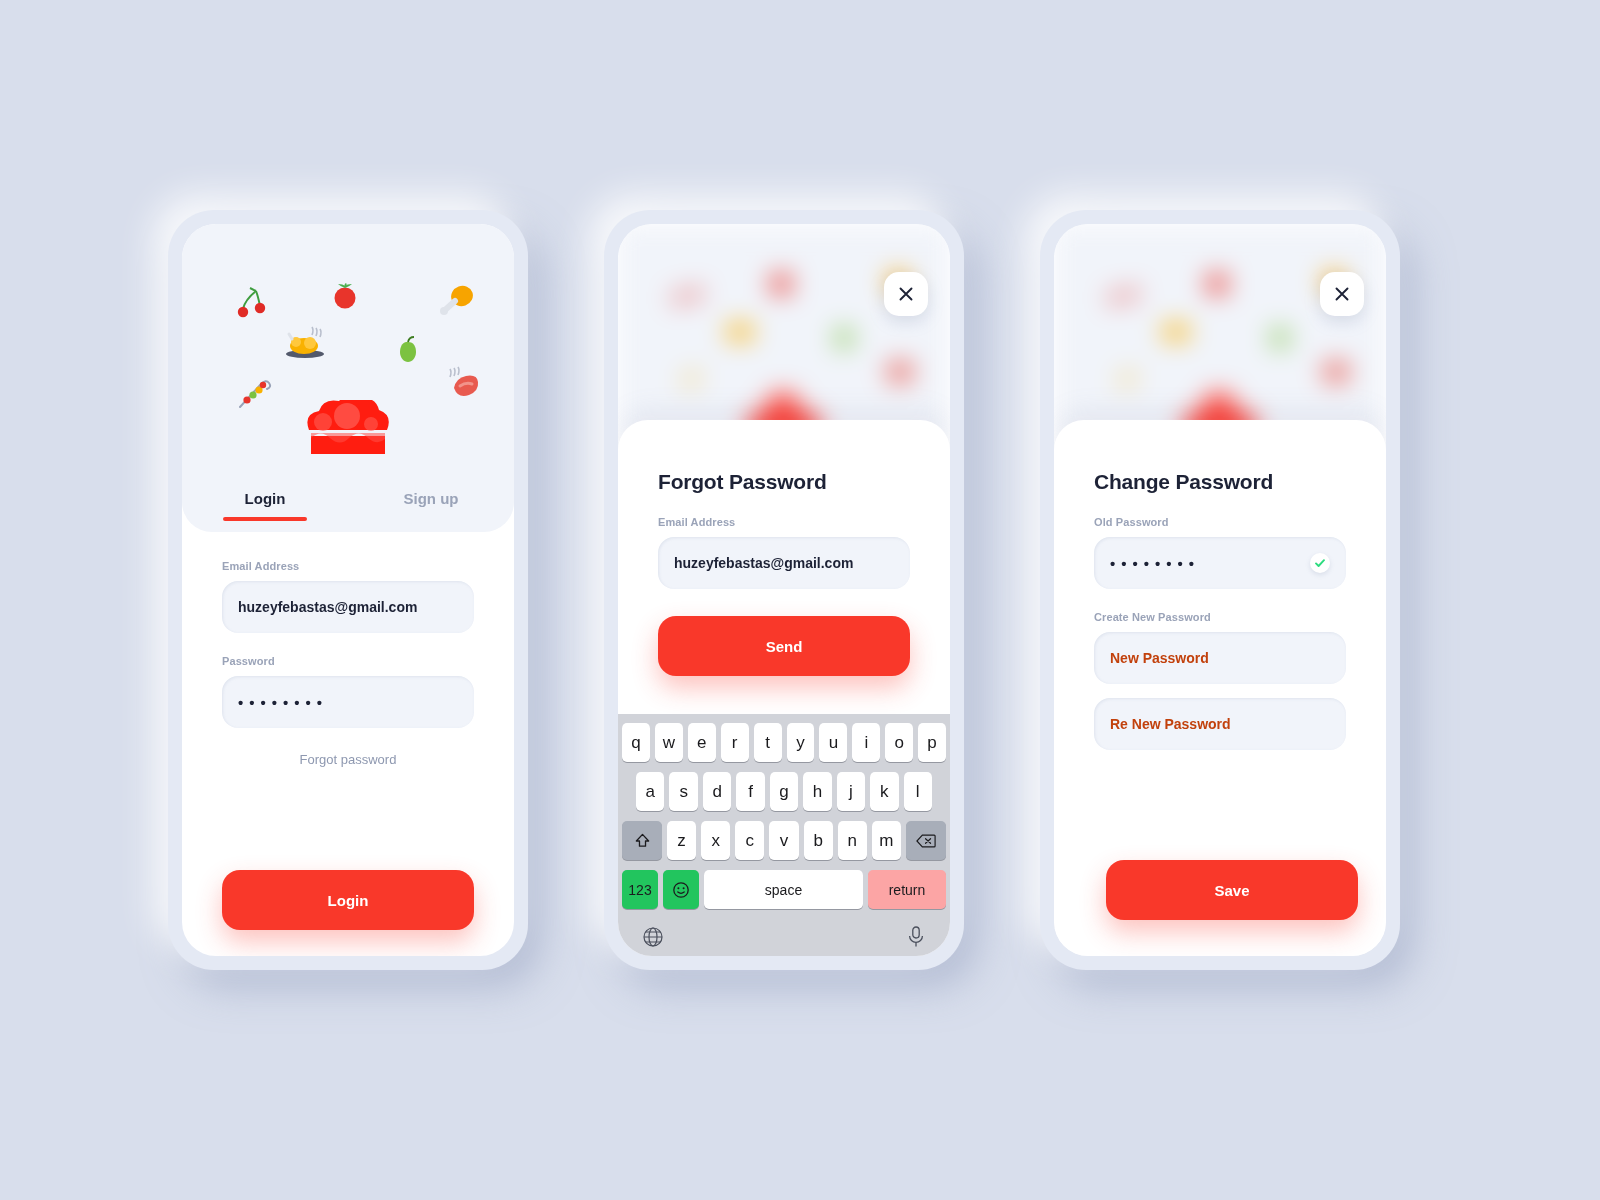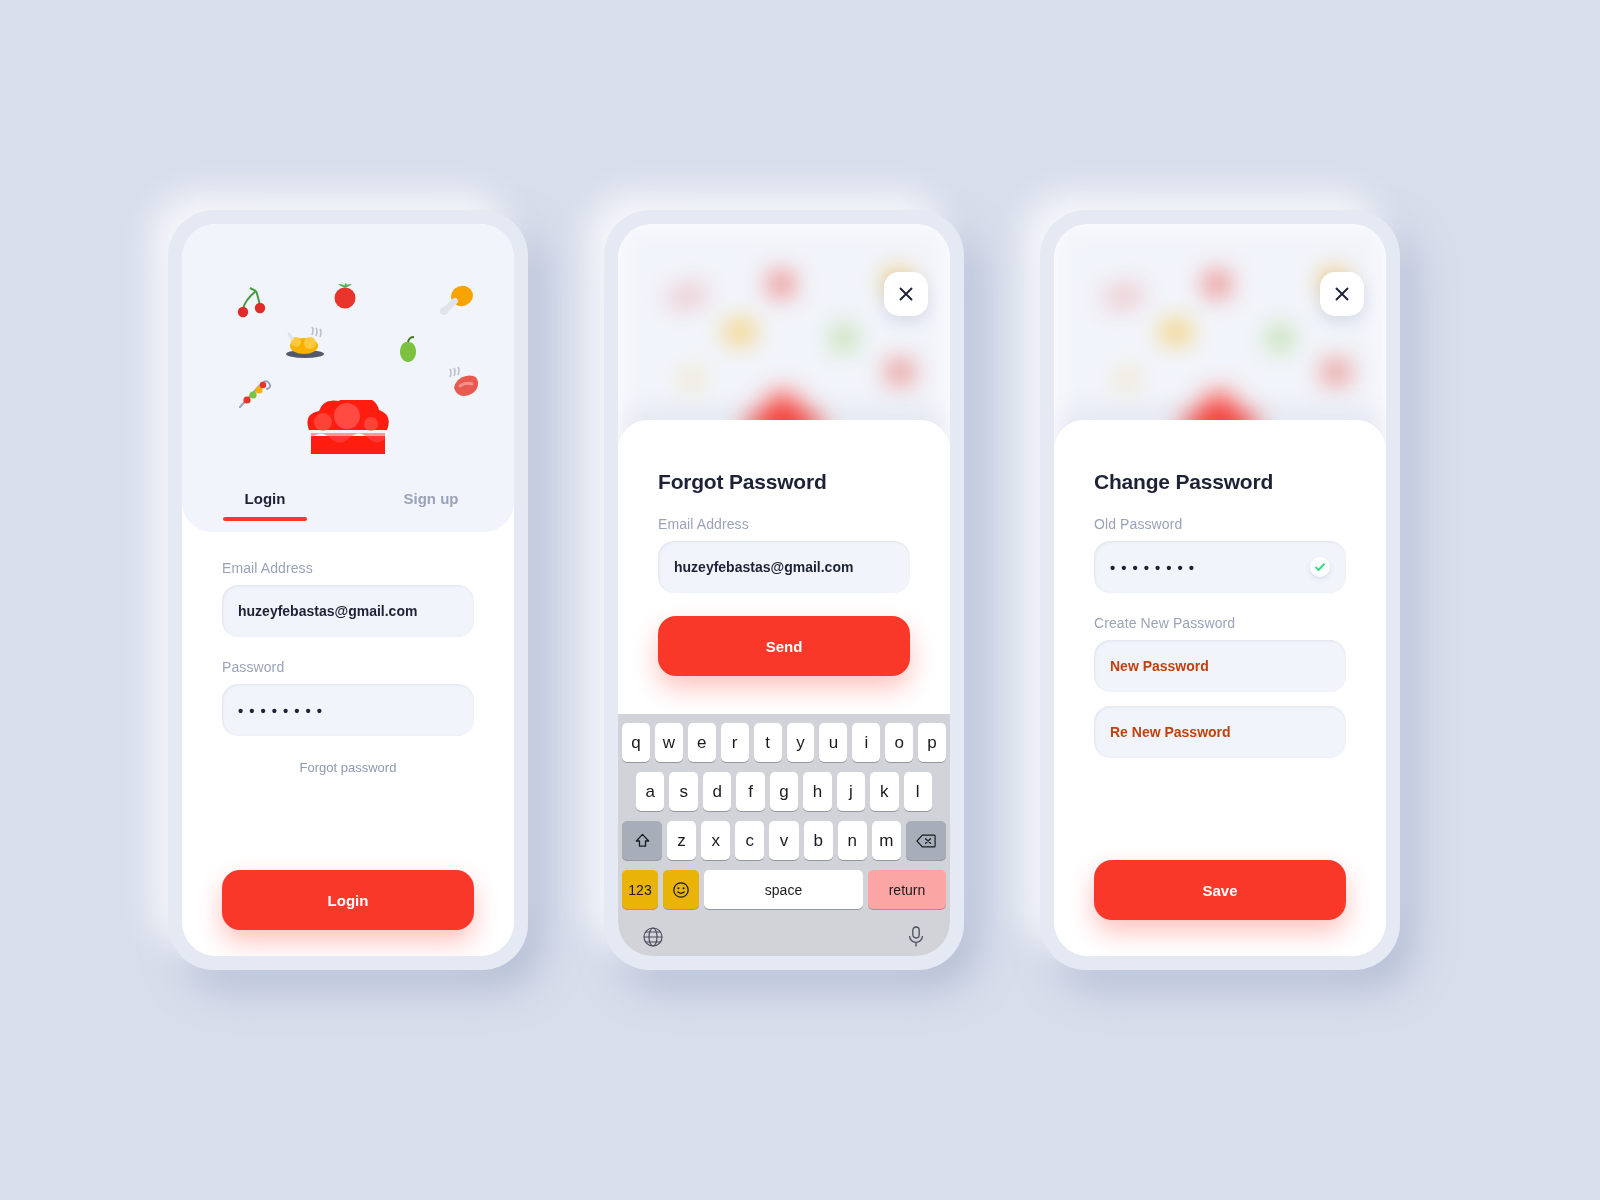--- a/index.html
+++ b/index.html
@@ -106,24 +106,25 @@
   }
 
   
   .form {
     position: absolute;
     left: 40px;
     top: 336px;
     width: 252px;
   }
   .field-label {
-    font-size: 14px;
+    font-size: 11px;
     color: #9aa3b8;
     letter-spacing: .1px;
     margin-bottom: 9px;
+    font-weight: bold;
   }
   .input-box {
     height: 52px;
     border-radius: 16px;
     background: #f1f4fa;
     display: flex;
     align-items: center;
     padding: 0 16px;
     font-size: 14px;
     color: #1d2236;
@@ -201,21 +202,21 @@
     color: #1d2236;
     letter-spacing: -.2px;
   }
   .sheet-body {
     position: absolute;
     left: 40px;
     top: 96px;
     width: 252px;
   }
   #send-button { left: 40px; top: 196px; width: 252px; }
-  #save-button { left: 40px; top: 440px; width: 252px; }
+  #save-button { left: 52px; top: 440px; width: 252px; }
 
   .check-badge {
     margin-left: auto;
     width: 20px;
     height: 20px;
     border-radius: 50%;
     background: #fff;
     display: flex;
     align-items: center;
     justify-content: center;
@@ -248,21 +249,21 @@
     display: flex;
     align-items: center;
     justify-content: center;
     font-size: 17px;
     color: #1b1b1e;
     cursor: pointer;
     box-shadow: 0 1px 0 rgba(100,104,115,.55);
     flex: 1;
   }
   .key.dark { background: #a8aeb9; flex: 0 0 40px; }
-  .key.fn   { background: #eab308; flex: 0 0 36px; font-size: 14px; }
+  .key.fn   { background: #22c55e; flex: 0 0 36px; font-size: 14px; }
   .key.space{ flex: 1 1 auto; font-size: 14px; }
   .key.ret  { background: #fca5a5; flex: 0 0 78px; font-size: 14px; }
   .kb-row.r2 { padding: 0 18px; }
   .kb-bottom {
     display: flex;
     justify-content: space-between;
     align-items: center;
     padding: 6px 24px 0 24px;
   }
   .kb-ico { cursor: pointer; }

